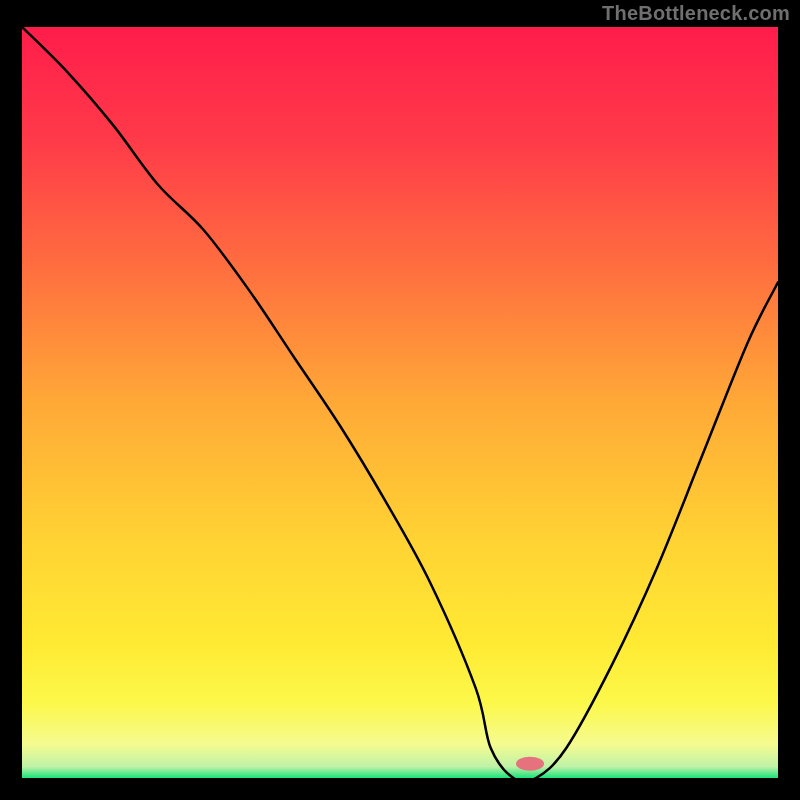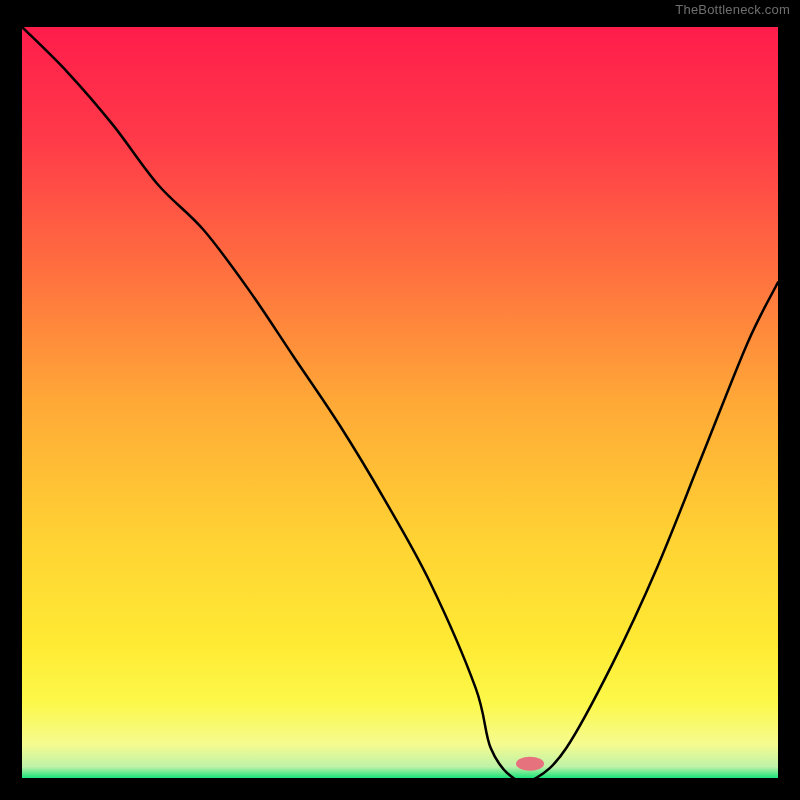--- a/index.html
+++ b/index.html
@@ -14,22 +14,22 @@
     position: relative;
     width: 800px;
     height: 800px;
     background: #000000;
   }
   .watermark {
     position: absolute;
     top: 2px;
     right: 10px;
     font-family: Arial, Helvetica, sans-serif;
-    font-size: 13px;
-    font-weight: 400;
+    font-size: 20px;
+    font-weight: 700;
     color: #6f6f6f;
     letter-spacing: 0.2px;
     z-index: 50;
   }
   .plot-wrap {
     position: absolute;
     left: 22px;
     top: 27px;
     width: 756px;  
     height: 751px; 

